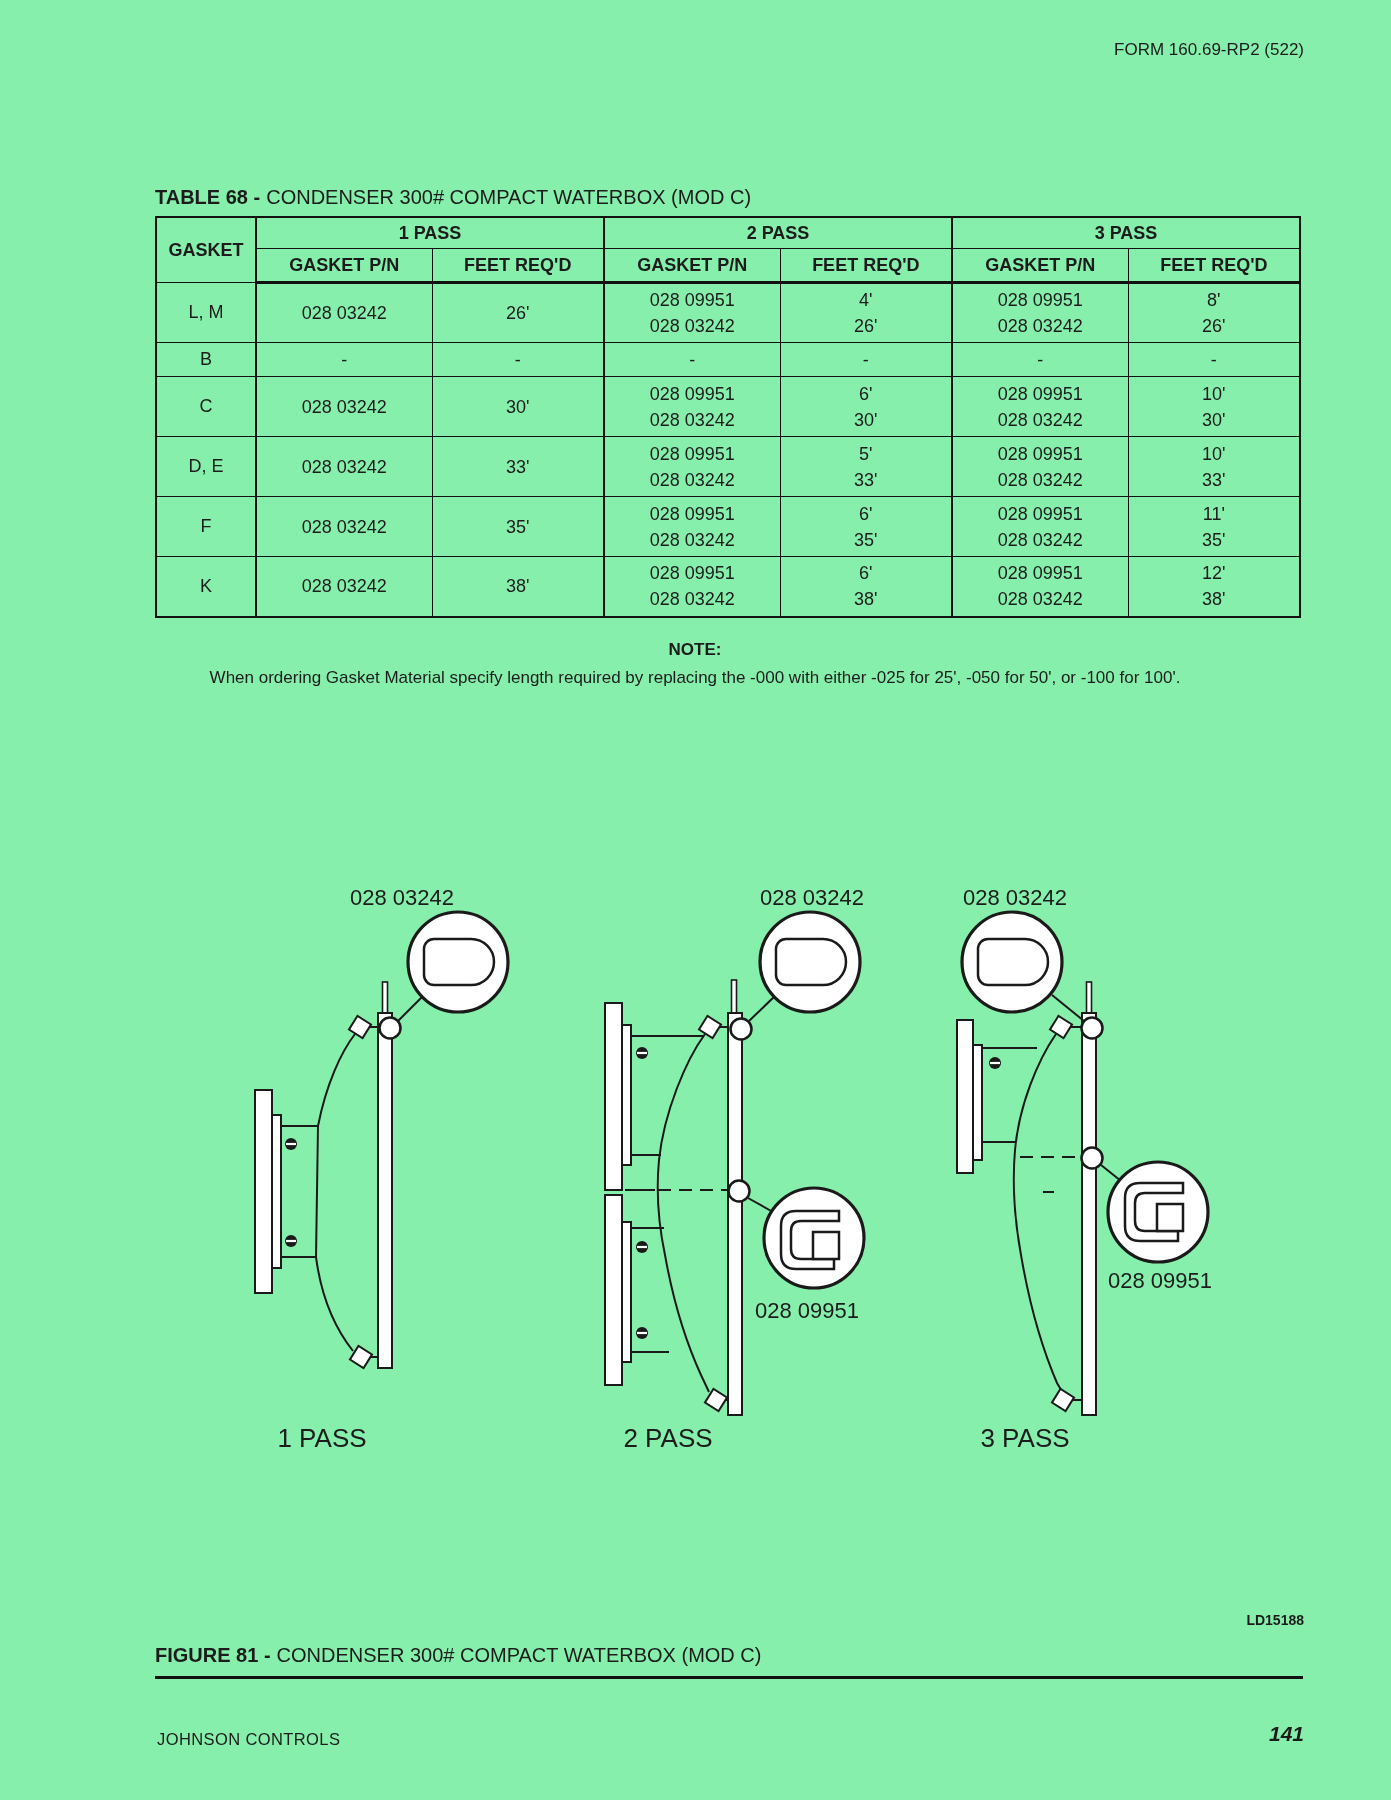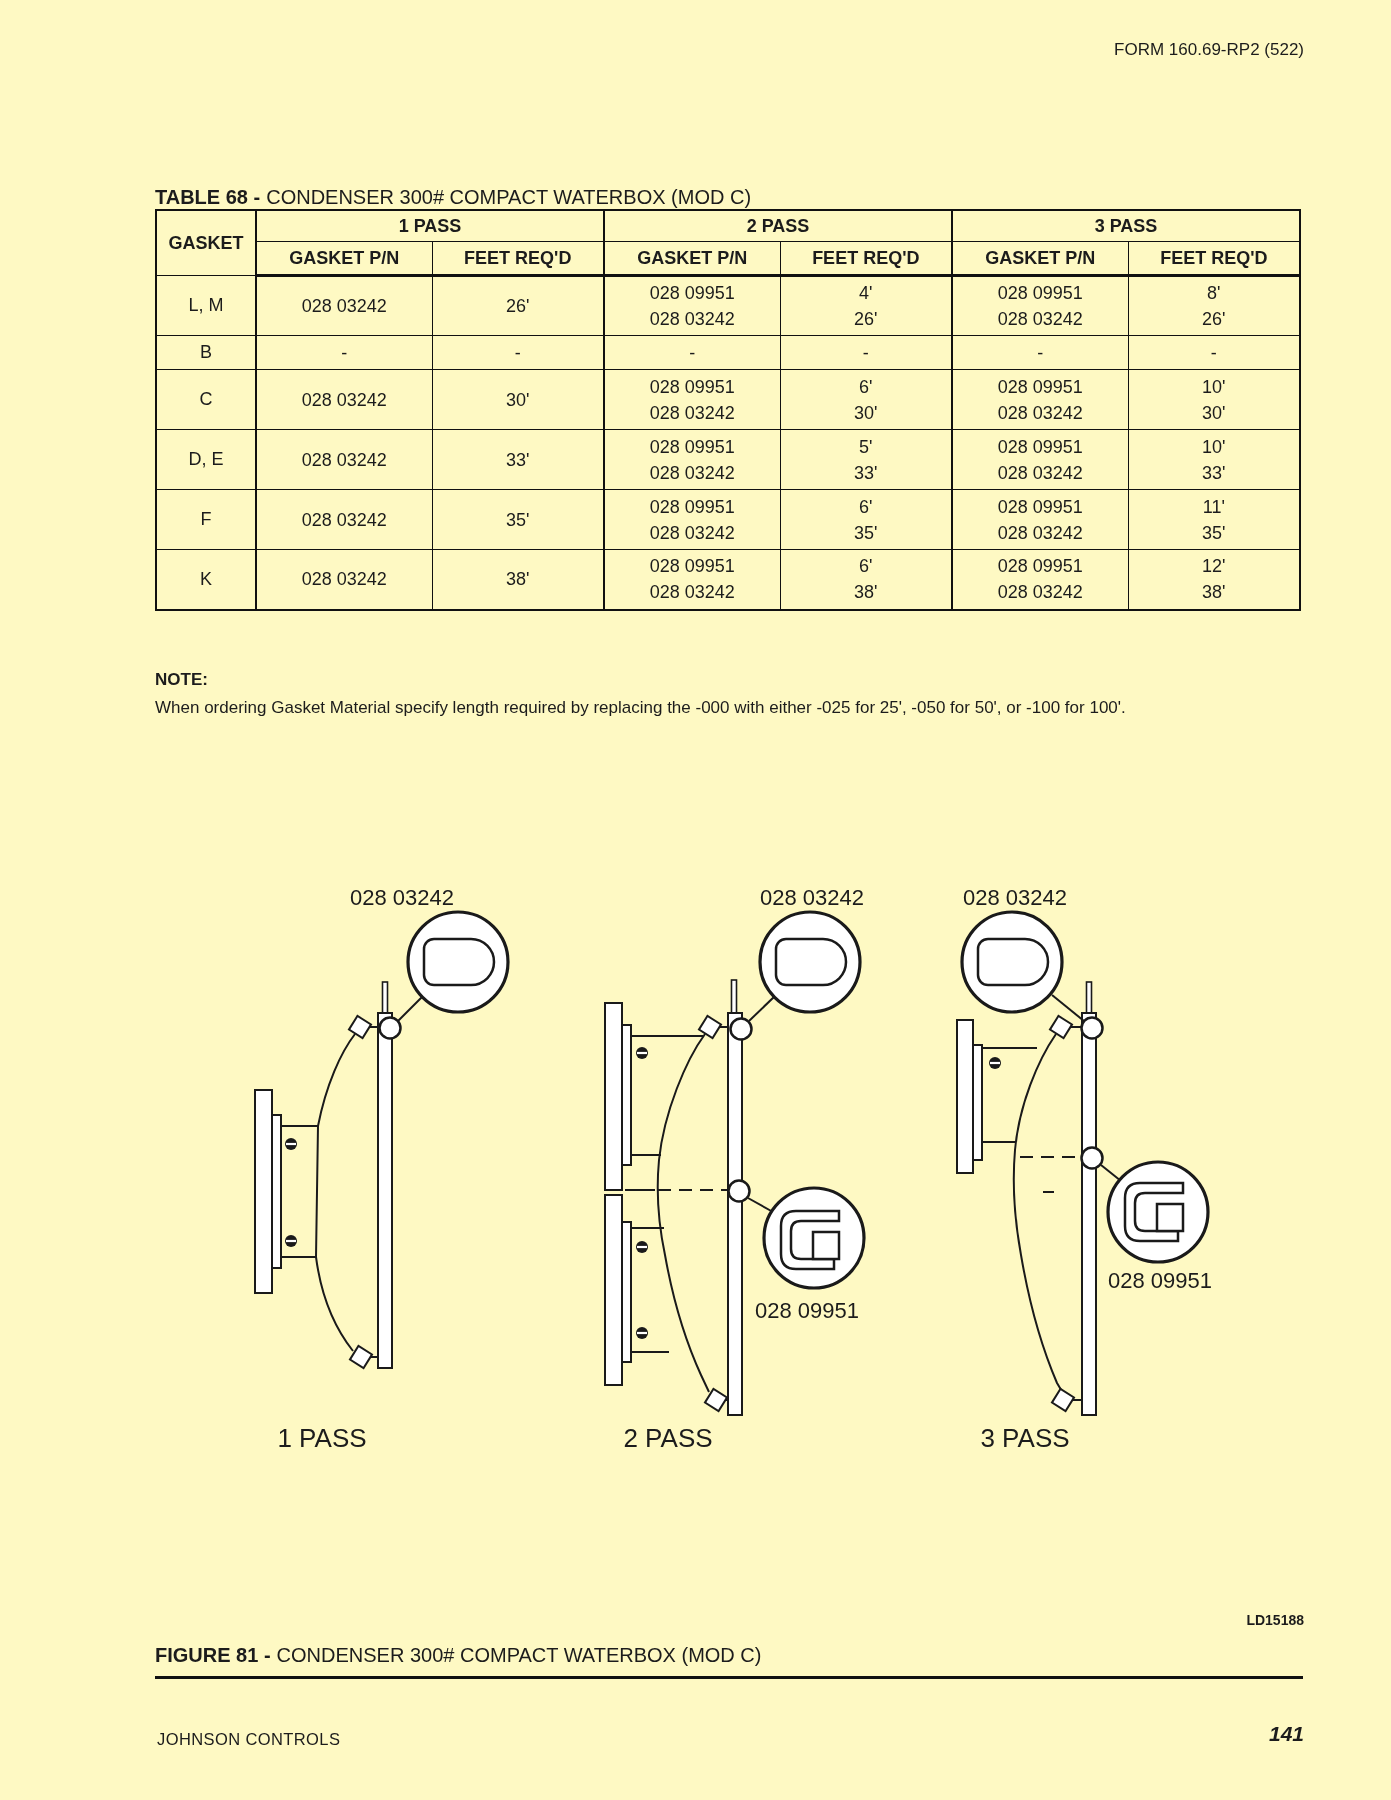--- a/index.html
+++ b/index.html
@@ -1,34 +1,34 @@
 <!DOCTYPE html>
 <html><head>
 <meta charset="utf-8">
 <style>
   html,body{margin:0;padding:0;background:#888;}
-  .page{position:relative;width:1391px;height:1800px;background:#fef9c3;overflow:hidden;
+  .page{position:relative;width:1391px;height:1800px;background:#86efac;overflow:hidden;
         font-family:"Liberation Sans","DejaVu Sans",sans-serif;color:#1c1c1c;}
   .b{font-weight:bold;margin-right:6px;}
   
   .form-number{position:absolute;top:40px;right:87px;font-size:17px;}
   
   .table-block{position:absolute;left:155px;top:185px;width:1144px;}
-  .tbl-title{font-size:20px;line-height:24px;white-space:nowrap;}
+  .tbl-title{font-size:20px;line-height:24px;margin-bottom:7px;white-space:nowrap;}
   table.gasket{border-collapse:collapse;table-layout:fixed;width:1144px;border:2.5px solid #111;}
   table.gasket th,table.gasket td{border:1.8px solid #111;text-align:center;padding:0;font-size:18px;}
   table.gasket .grp{border-left-width:2.5px;}
   thead tr.groups th{height:30px;font-weight:bold;}
   thead tr.subhead th{height:32px;font-weight:bold;border-bottom:3.5px solid #111;margin-left:23px;}
   tbody tr.row-double{height:60px;}
   tbody tr.row-single{height:34px;}
   tbody td{font-weight:normal;vertical-align:middle;}
   tbody td .ln{line-height:26px;}
   
-  .note-block{position:absolute;left:155px;top:670px;width:1080px;font-size:17px;}
+  .note-block{position:absolute;left:155px;top:640px;width:1080px;font-size:17px;text-align:center;}
   .note-label{font-weight:bold;margin-bottom:8px;}
   
   .figure-svg{position:absolute;left:145px;top:860px;}
   .svg-label{font-family:"Liberation Sans","DejaVu Sans",sans-serif;font-size:22px;fill:#1c1c1c;
              stroke:none;text-anchor:middle;}
   .pass-label{font-size:26px;}
   .ld-code{position:absolute;top:1612px;right:87px;font-size:14px;font-weight:bold;}
   .fig-caption{position:absolute;left:155px;top:1643px;width:1148px;font-size:20px;line-height:24px;
                border-bottom:3px solid #111;padding-bottom:9px;white-space:nowrap;}
   

